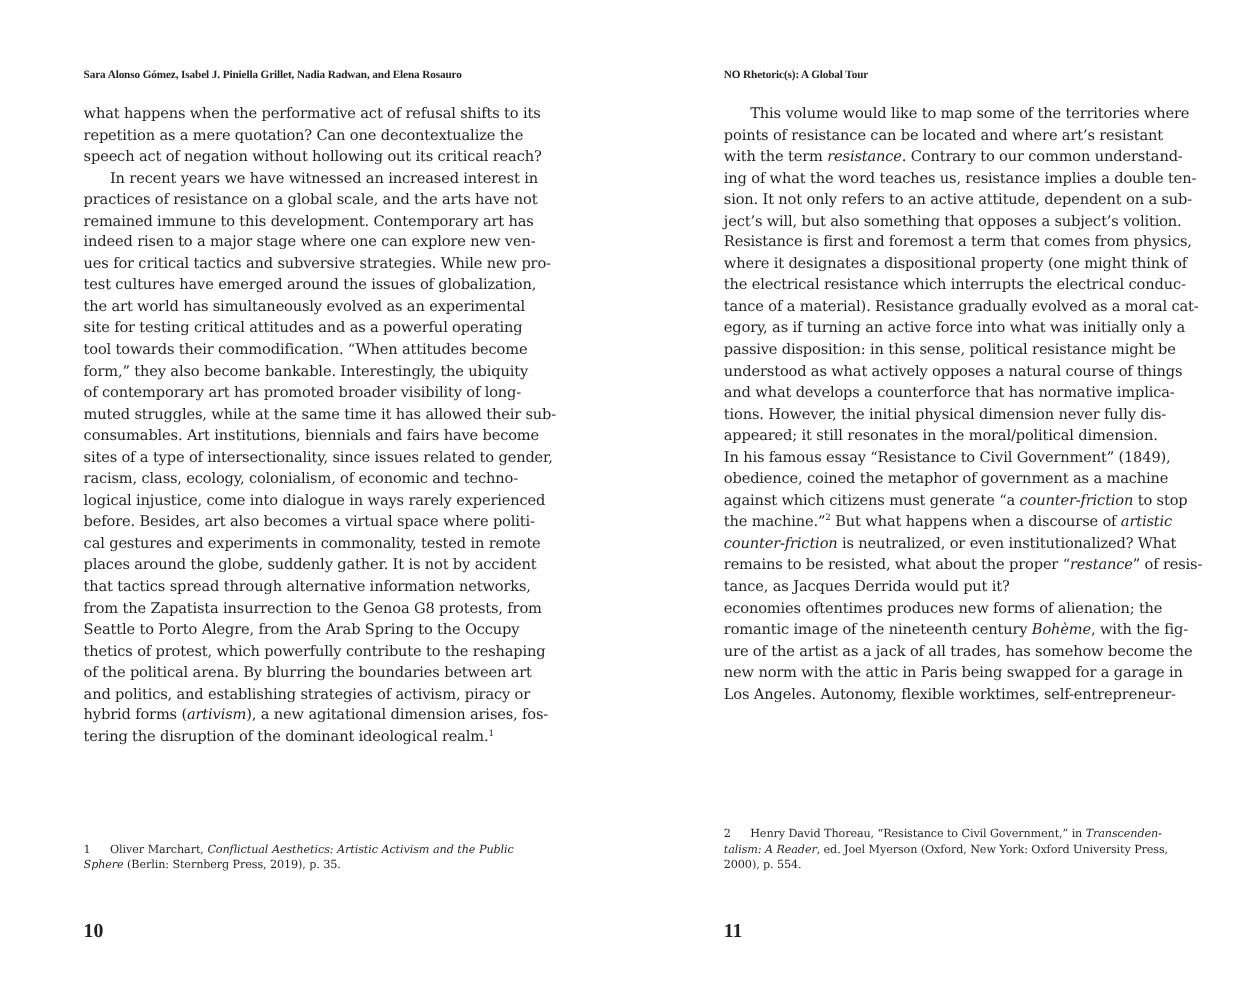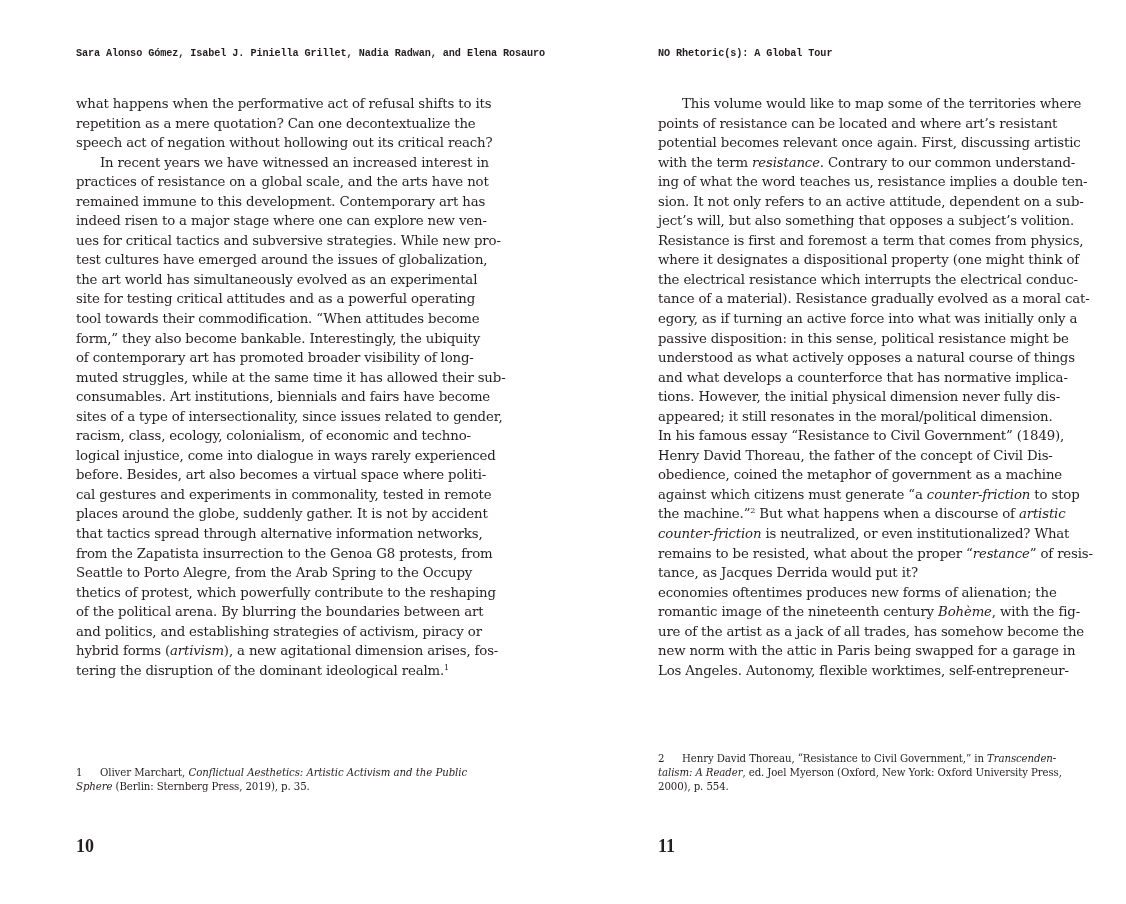--- a/index.html
+++ b/index.html
@@ -1,21 +1,21 @@
 <!DOCTYPE html>
 <html><head>
 <meta charset="utf-8">
 <style>
   html, body { margin: 0; padding: 0; background: #ffffff; }
   body { width: 1126px; height: 904px; position: relative; overflow: hidden;
          font-family: "DejaVu Serif", "Liberation Serif", serif; color: #231f20; }
   .page { position: absolute; top: 0; height: 904px; }
   .page.left { left: 76px; width: 391px; }
   .page.right { left: 658px; width: 392px; }
-  .running-head { position: absolute; top: 48px; left: 0; font-family: Liberation Mono, monospace;
+  .running-head { position: absolute; top: 63px; left: 0; font-family: Liberation Serif, serif;
                   font-weight: bold; font-size: 10.2px; letter-spacing: -0.1px; white-space: nowrap; }
   .body { position: absolute; top: 94px; left: 0; width: 100%; }
   .line { display: block; height: 19.55px; line-height: 19.55px; font-size: 13.3px;
           white-space: nowrap; text-align: justify; text-align-last: justify; letter-spacing: -0.15px; }
   .line.last { text-align-last: left; }
   .line.indent { padding-left: 24px; }
   .footnotes { position: absolute; left: 0; width: 100%; }
   .page.left .footnotes { top: 766px; }
   .page.right .footnotes { top: 752px; }
   .fn-line { display: block; height: 14.2px; line-height: 14.2px; font-size: 10.2px;
@@ -69,37 +69,35 @@
     <span class="fn-line last"><i>Sphere</i><span> (Berlin: Sternberg Press, 2019), p. 35.</span></span>
   </div>
   <div class="folio">10</div>
 </div>
 
 <div class="page right">
   <div class="running-head">NO Rhetoric(s): A Global Tour</div>
   <div class="body" id="right-body">
       <span class="line indent"><span>This volume would like to map some of the territories where</span></span>
       <span class="line"><span>points of resistance can be located and where art’s resistant</span></span>
-      <span class="line"><span>potential becomes relevant once again. First, discussing artistic</span></span>
       <span class="line"><span>with the term </span><i>resistance</i><span>. Contrary to our common understand-</span></span>
       <span class="line"><span>ing of what the word teaches us, resistance implies a double ten-</span></span>
       <span class="line"><span>sion. It not only refers to an active attitude, dependent on a sub-</span></span>
       <span class="line"><span>ject’s will, but also something that opposes a subject’s volition.</span></span>
       <span class="line"><span>Resistance is first and foremost a term that comes from physics,</span></span>
       <span class="line"><span>where it designates a dispositional property (one might think of</span></span>
       <span class="line"><span>the electrical resistance which interrupts the electrical conduc-</span></span>
       <span class="line"><span>tance of a material). Resistance gradually evolved as a moral cat-</span></span>
       <span class="line"><span>egory, as if turning an active force into what was initially only a</span></span>
       <span class="line"><span>passive disposition: in this sense, political resistance might be</span></span>
       <span class="line"><span>understood as what actively opposes a natural course of things</span></span>
       <span class="line"><span>and what develops a counterforce that has normative implica-</span></span>
       <span class="line"><span>tions. However, the initial physical dimension never fully dis-</span></span>
       <span class="line"><span>appeared; it still resonates in the moral/political dimension.</span></span>
       <span class="line"><span>In his famous essay “Resistance to Civil Government” (1849),</span></span>
-      <span class="line"><span>Henry David Thoreau, the father of the concept of Civil Dis-</span></span>
       <span class="line"><span>obedience, coined the metaphor of government as a machine</span></span>
       <span class="line"><span>against which citizens must generate “a </span><i>counter-friction</i><span> to stop</span></span>
       <span class="line"><span>the machine.”</span><sup>2</sup><span> But what happens when a discourse of </span><i>artistic</i></span>
       <span class="line"><i>counter-friction</i><span> is neutralized, or even institutionalized? What</span></span>
       <span class="line"><span>remains to be resisted, what about the proper “</span><i>restance</i><span>” of resis-</span></span>
       <span class="line last"><span>tance, as Jacques Derrida would put it?</span></span>
       <span class="line"><span>economies oftentimes produces new forms of alienation; the</span></span>
       <span class="line"><span>romantic image of the nineteenth century </span><i>Bohème</i><span>, with the fig-</span></span>
       <span class="line"><span>ure of the artist as a jack of all trades, has somehow become the</span></span>
       <span class="line"><span>new norm with the attic in Paris being swapped for a garage in</span></span>

